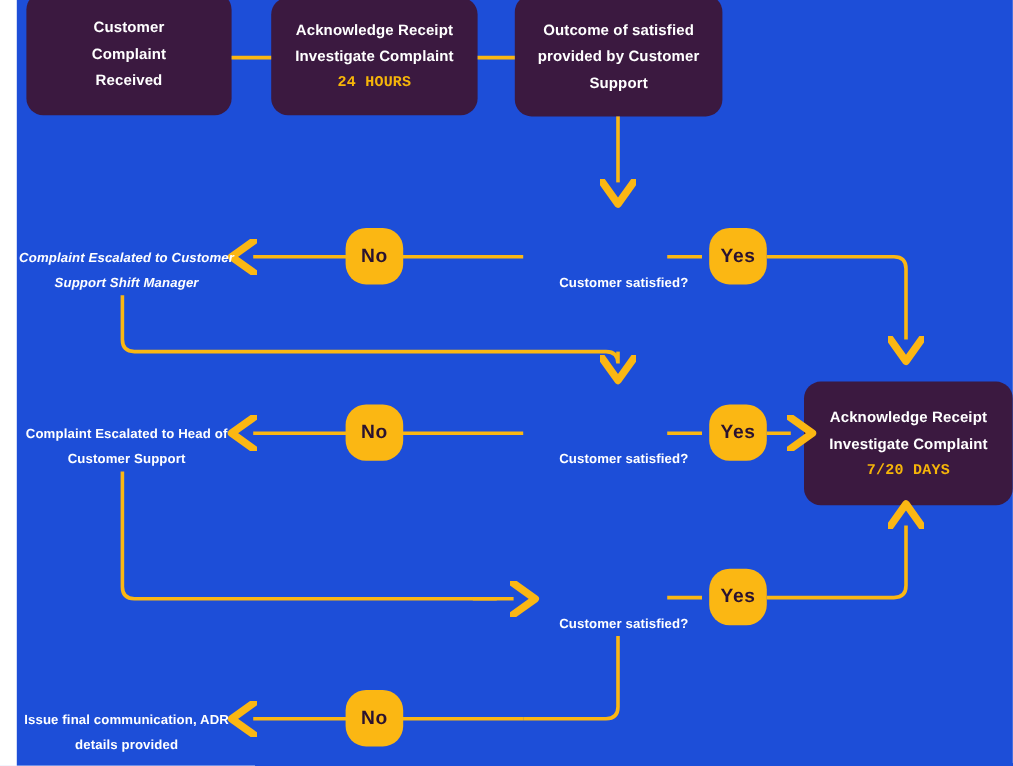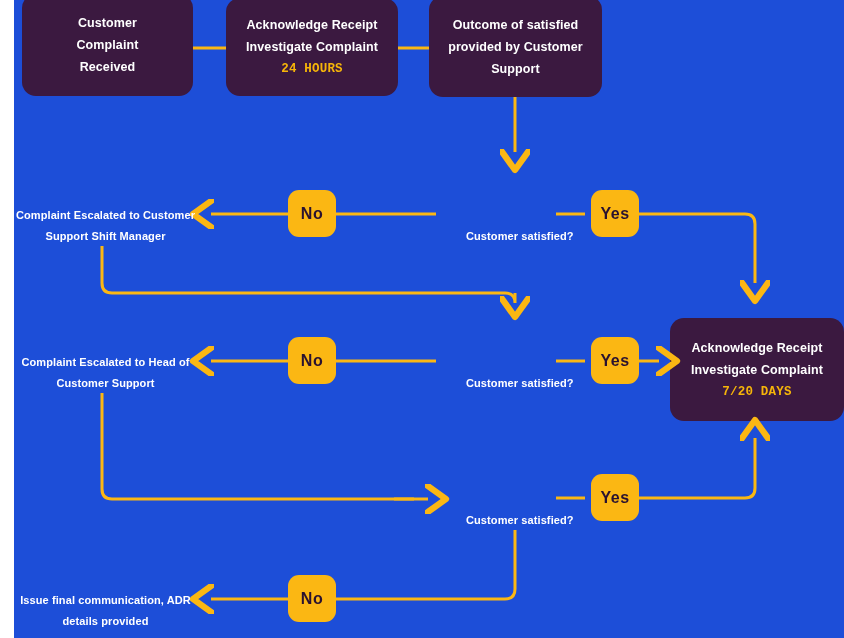--- a/index.html
+++ b/index.html
@@ -46,21 +46,21 @@
     box-sizing: border-box;
     padding: 4px 8px;
   }
   .pbox .ln { display: block; white-space: nowrap; }
   .pbox .dur { color: #f6b509; font-weight: 700; letter-spacing: .2px; font-family: Liberation Mono, monospace; }
 
   
   .badge {
     position: absolute;
     background: #fbb713;
-    border-radius: 11px;
+    border-radius: 17px;
     color: #2a1230;
     font-weight: 700;
     font-size: 16px;
     display: flex;
     align-items: center;
     justify-content: center;
     letter-spacing: .5px;
     z-index: 4;
   }
 
@@ -162,21 +162,21 @@
       <span class="ln">provided by Customer</span>
       <span class="ln">Support</span>
     </div>
 
     <div class="pbox" style="left:656px; top:318px; width:174px; height:103px;">
       <span class="ln">Acknowledge Receipt</span>
       <span class="ln">Investigate Complaint</span>
       <span class="ln dur">7/20 DAYS</span>
     </div>
 
-    <div class="wlabel" style="left:0px; top:205px; width:183px;">
+    <div class="wlabel" style="left:0px; top:205px; width:183px;font-style:italic;">
       <span>Complaint Escalated to Customer</span><br>
       <span>Support Shift Manager</span>
     </div>
 
     <div class="wlabel" style="left:0px; top:590px; width:183px;">
       <span>Issue final communication,   ADR</span><br>
       <span>details provided</span>
     </div>
 
     <div class="wlabel" style="left:0px; top:352px; width:183px;">

